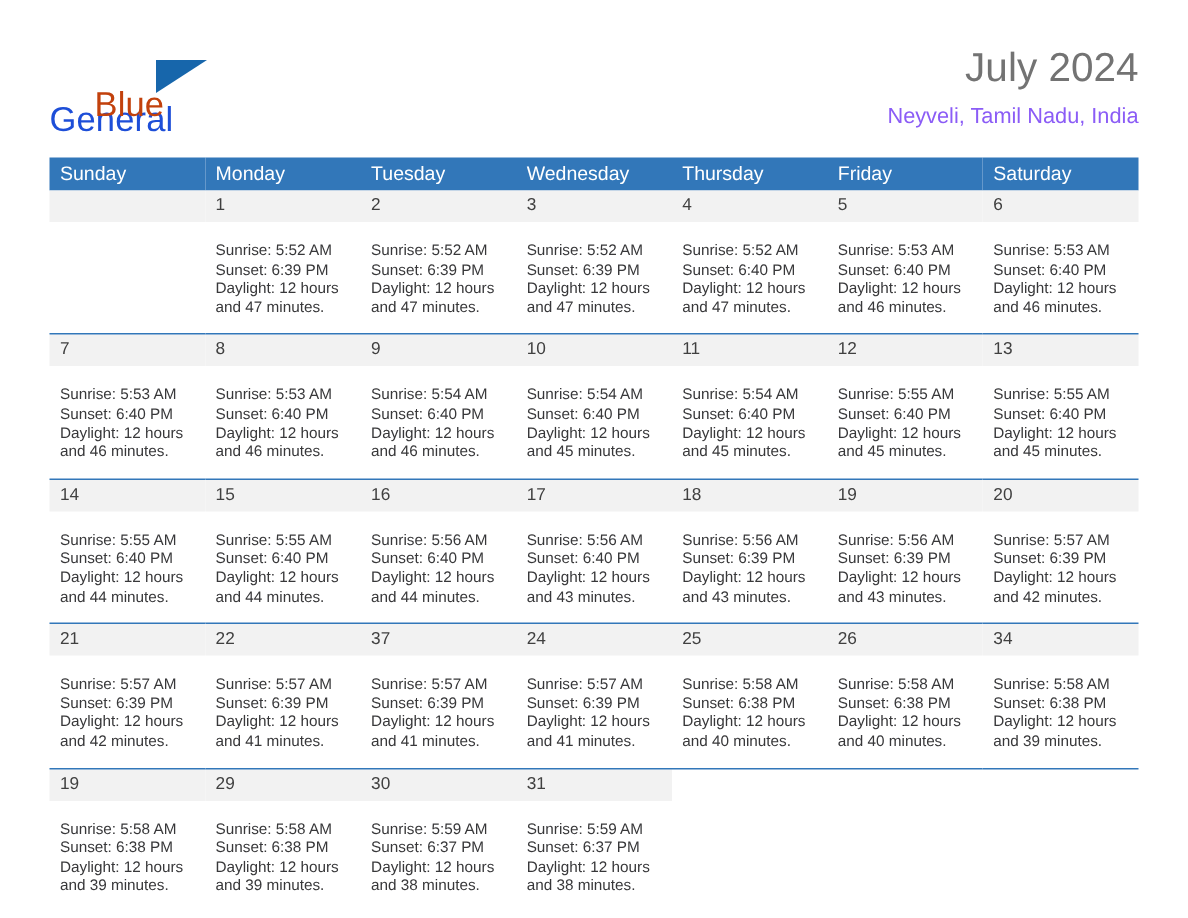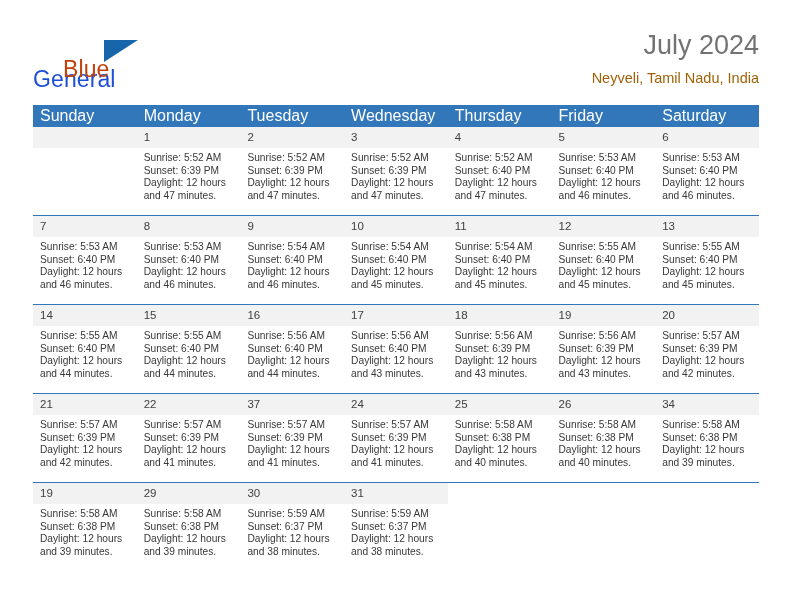--- a/index.html
+++ b/index.html
@@ -71,40 +71,40 @@
     text-align: right;
   }
   .cal-title {
     font-size: 27px;
     color: #737373;
     line-height: 34px;
     white-space: nowrap;
   }
   .cal-subtitle {
     font-size: 14.5px;
-    color: #a16207;
+    color: #8b5cf6;
     line-height: 20px;
     margin-top: 6px;
     white-space: nowrap;
     padding-left: 27px;
   }
 
   
   .calendar {
     position: absolute;
     left: 33px;
     top: 105px;
     width: 726px;
     border-collapse: collapse;
     table-layout: fixed;
   }
   .calendar th {
     background: #3277b9;
     color: #ffffff;
-    font-size: 16px;
+    font-size: 13px;
     font-weight: normal;
     text-align: left;
     padding: 5px 0 5px 7px;
     height: 21px;
     line-height: 12px;
   }
   .calendar td {
     vertical-align: top;
     padding: 0;
     width: 103.7px;
@@ -125,20 +125,21 @@
     color: #404040;
     padding: 4px 0 4px 7px;
     line-height: 13px;
     height: 21px;
   }
   .details {
     padding: 4px 6px 0 7px;
     font-size: 10.2px;
     color: #38383a;
     line-height: 12.6px;
+    margin-top: 10px;
   }
   .details div { white-space: nowrap; }
   .cell-empty .daynum { background: #f2f2f2; }
   .cell-off .daynum { background: #ffffff; }
   .cell-off .details { visibility: hidden; }
 </style>
 </head>
 <body>
 
 <div id="page">

